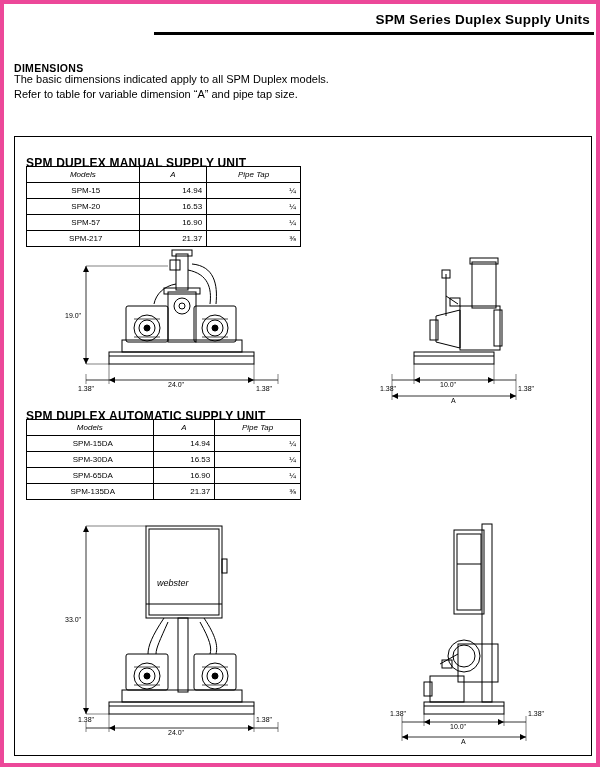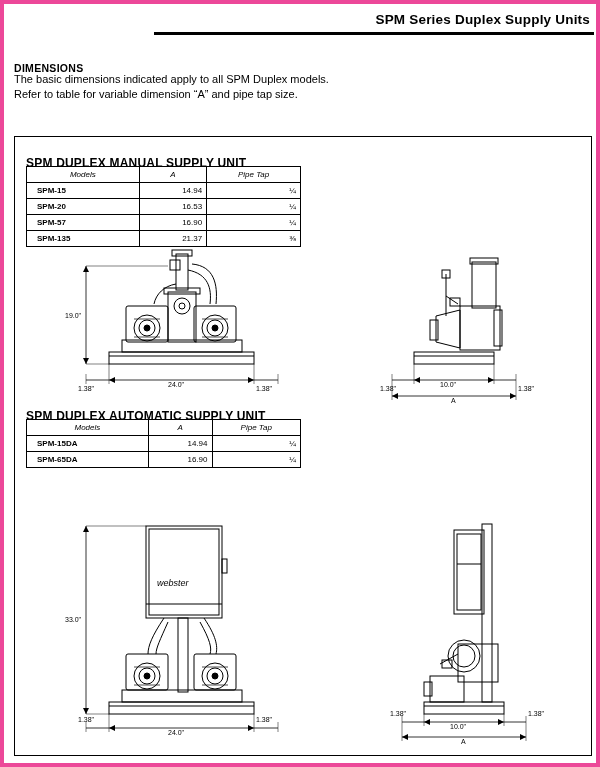--- a/index.html
+++ b/index.html
@@ -93,23 +93,22 @@
     padding: 2px 4px;
     height: 11px;
     margin-top: 19px;
   }
   table.dims th {
     font-style: italic;
     font-weight: normal;
     text-align: center;
   }
   table.dims td.model {
-    text-align: left;
+    text-align: center;
     padding-left: 10px;
-    font-weight: bold;
   }
   table.dims td.val, table.dims td.tap {
     text-align: right;
   }
   
   .draw {
     position: absolute;
   }
   .dimtext {
     font-size: 7px;
@@ -152,21 +151,21 @@
         <td class="model">SPM-20</td>
         <td class="val">16.53</td>
         <td class="tap">¼</td>
       </tr>
       <tr>
         <td class="model">SPM-57</td>
         <td class="val">16.90</td>
         <td class="tap">¼</td>
       </tr>
       <tr>
-        <td class="model">SPM-135</td>
+        <td class="model">SPM-217</td>
         <td class="val">21.37</td>
         <td class="tap">⅜</td>
       </tr>
     </tbody>
   </table>
 
   <svg class="draw" style="left:60px; top:240px;" width="250" height="150" viewBox="0 0 250 150">
     <g stroke="#000" fill="none" stroke-width="1">
 
       <rect x="45" y="108" width="145" height="12"></rect>
@@ -292,23 +291,33 @@
         <th>Pipe Tap</th>
       </tr>
     </thead>
     <tbody>
       <tr>
         <td class="model">SPM-15DA</td>
         <td class="val">14.94</td>
         <td class="tap">¼</td>
       </tr>
       <tr>
+        <td class="model">SPM-30DA</td>
+        <td class="val">16.53</td>
+        <td class="tap">¼</td>
+      </tr>
+      <tr>
         <td class="model">SPM-65DA</td>
         <td class="val">16.90</td>
         <td class="tap">¼</td>
+      </tr>
+      <tr>
+        <td class="model">SPM-135DA</td>
+        <td class="val">21.37</td>
+        <td class="tap">⅜</td>
       </tr>
     </tbody>
   </table>
 
   <svg class="draw" style="left:60px; top:500px;" width="260" height="235" viewBox="0 0 260 235">
     <g stroke="#000" fill="none" stroke-width="1">
 
       <rect x="45" y="198" width="145" height="12"></rect>
       <line x1="45" y1="202" x2="190" y2="202"></line>
 

